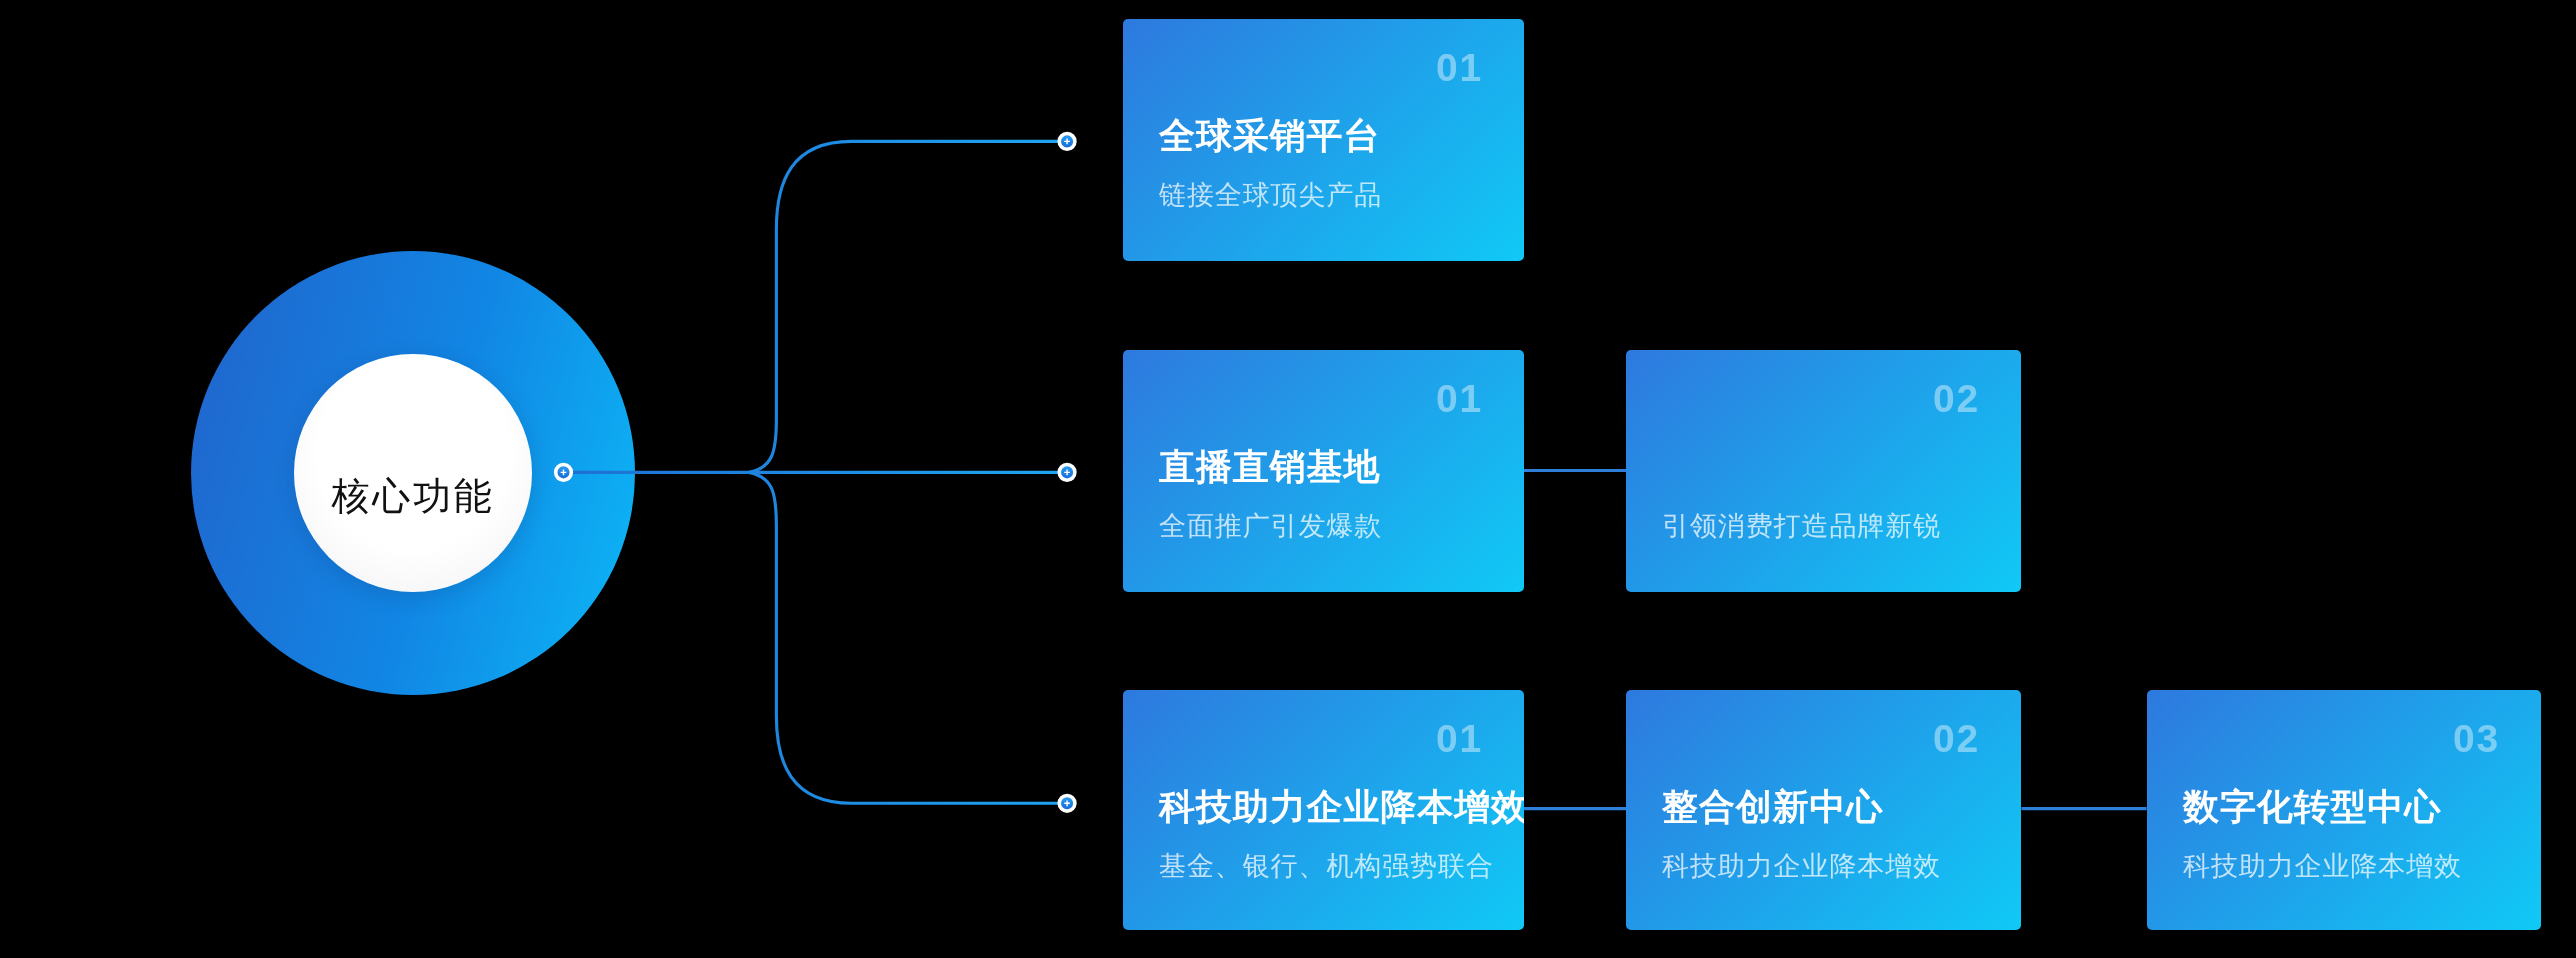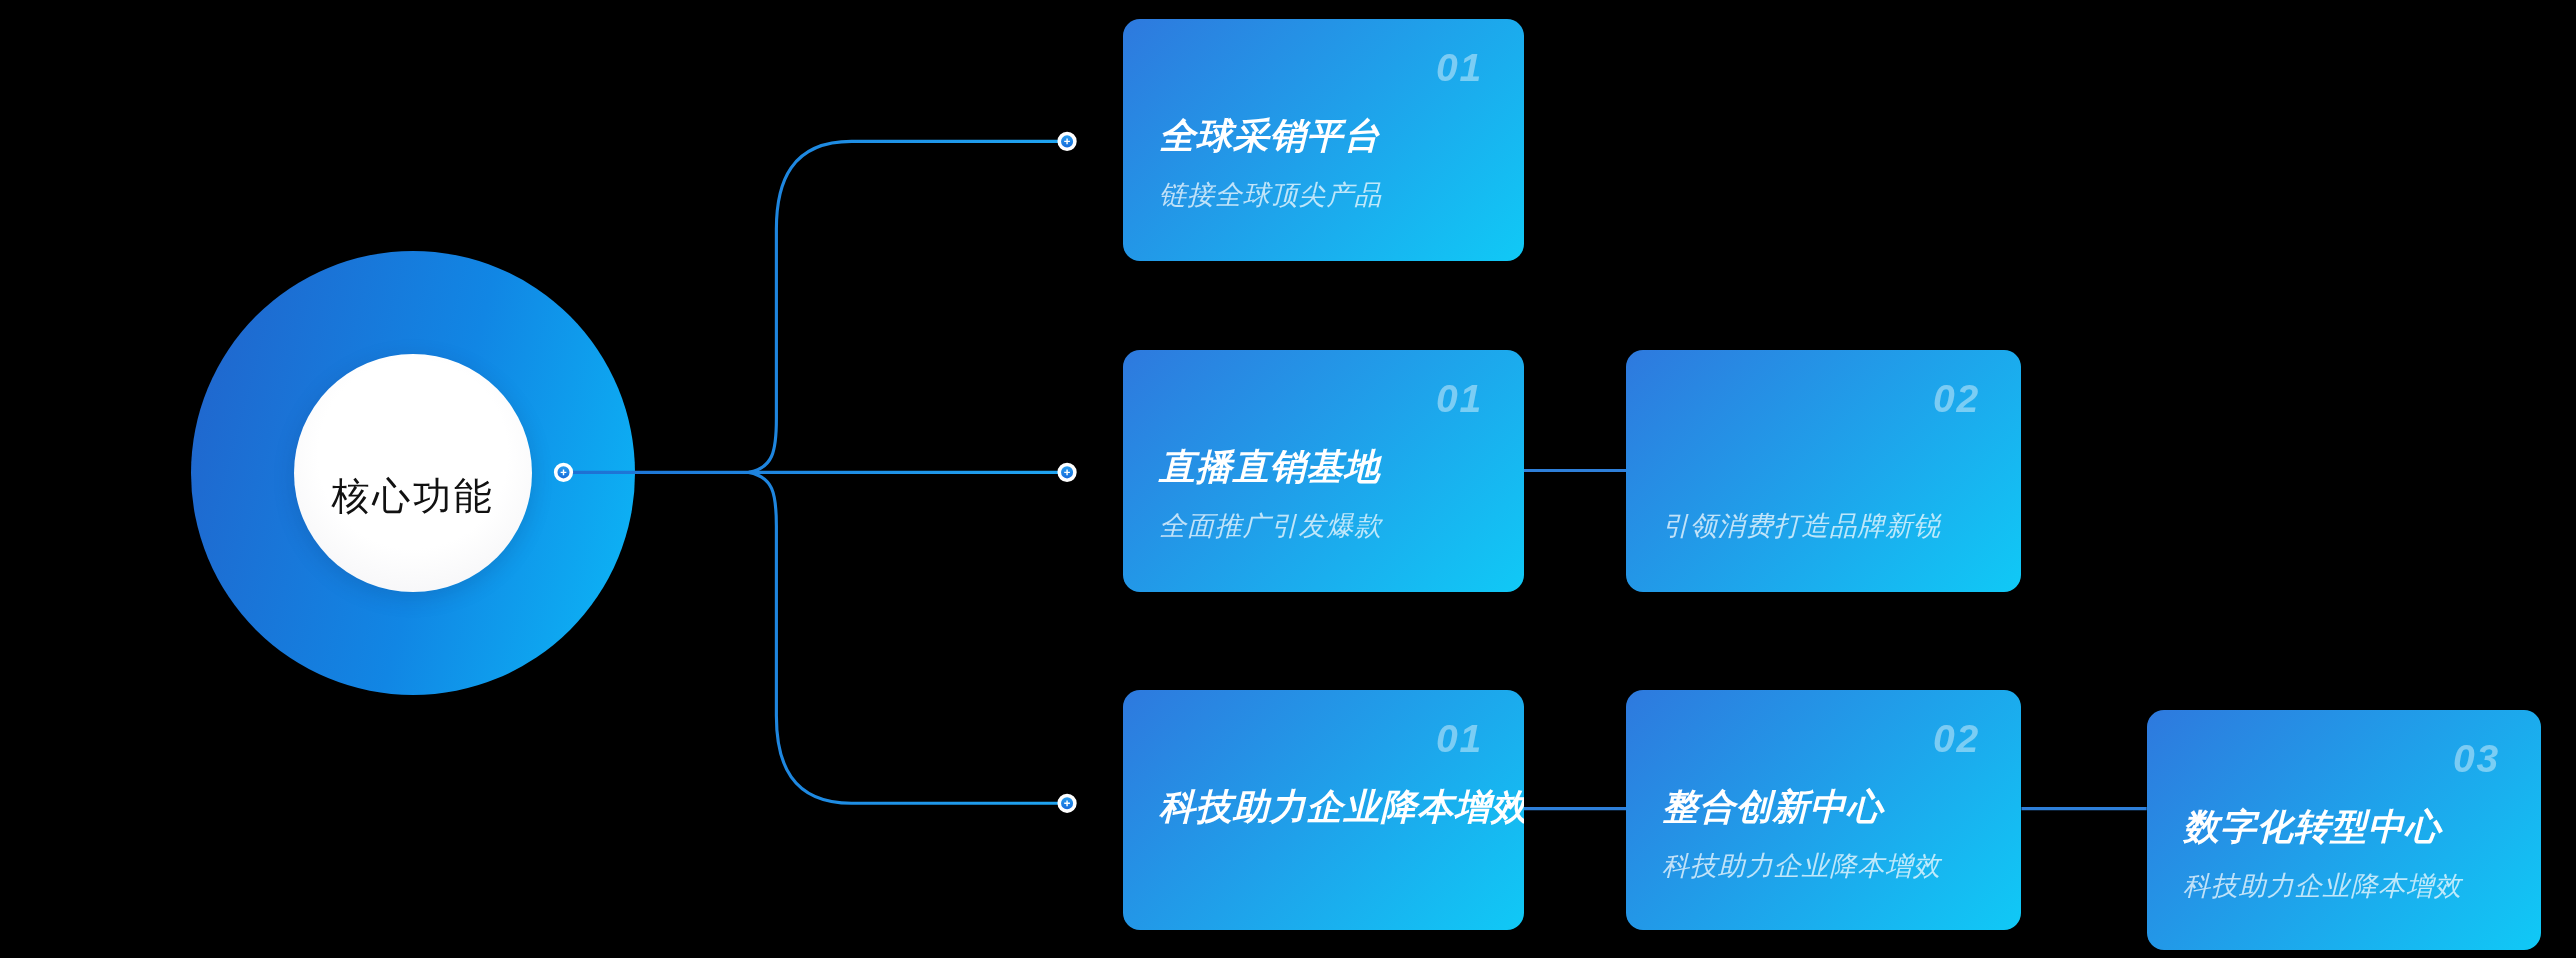--- a/index.html
+++ b/index.html
@@ -45,24 +45,23 @@
     margin-top:47px;
   }
   
   svg.wires{
     position:absolute;left:0;top:0;width:2576px;height:959px;
     pointer-events:none;
   }
   
   .card{
     position:absolute;
-    border-radius:17px;
+    border-radius:5px;
     background:linear-gradient(135deg,var(--card-gradient-start) 0%,var(--card-gradient-end) 100%);
     overflow:hidden;
-    font-style:italic;
   }
   .card-number{
     position:absolute;
     top:27px; right:41px;
     font-size:39px;
     font-weight:700;
     letter-spacing:1.8px;
     color:rgba(255,255,255,.42);
   }
   .card-title{
@@ -81,21 +80,21 @@
     color:rgba(255,255,255,.72);
     letter-spacing:0.9px;
     white-space:nowrap;
   }
   
   .c-r1c1{left:1123px;top:19px;width:401px;height:242px;}
   .c-r2c1{left:1123px;top:350px;width:401px;height:242px;}
   .c-r2c2{left:1626px;top:350px;width:395px;height:242px;}
   .c-r3c1{left:1123px;top:690px;width:401px;height:240px;}
   .c-r3c2{left:1626px;top:690px;width:395px;height:240px;}
-  .c-r3c3{left:2147px;top:690px;width:394px;height:240px;margin-top:20px;}
+  .c-r3c3{left:2147px;top:690px;width:394px;height:240px;}
 </style>
 </head>
 <body style="background: rgb(0, 0, 0);">
 
 <div class="stage">
 
   <div class="hub">
     <div class="hub-inner">
       <div class="hub-label">核心功能</div>
     </div>
@@ -153,20 +152,21 @@
     <div class="card-subtitle">全面推广引发爆款</div>
   </div>
   <div class="card c-r2c2">
     <span class="card-number">02</span>
     <div class="card-subtitle">引领消费打造品牌新锐</div>
   </div>
 
   <div class="card c-r3c1">
     <span class="card-number">01</span>
     <div class="card-title">科技助力企业降本增效</div>
+    <div class="card-subtitle">基金、银行、机构强势联合</div>
   </div>
   <div class="card c-r3c2">
     <span class="card-number">02</span>
     <div class="card-title">整合创新中心</div>
     <div class="card-subtitle">科技助力企业降本增效</div>
   </div>
   <div class="card c-r3c3">
     <span class="card-number">03</span>
     <div class="card-title">数字化转型中心</div>
     <div class="card-subtitle">科技助力企业降本增效</div>

